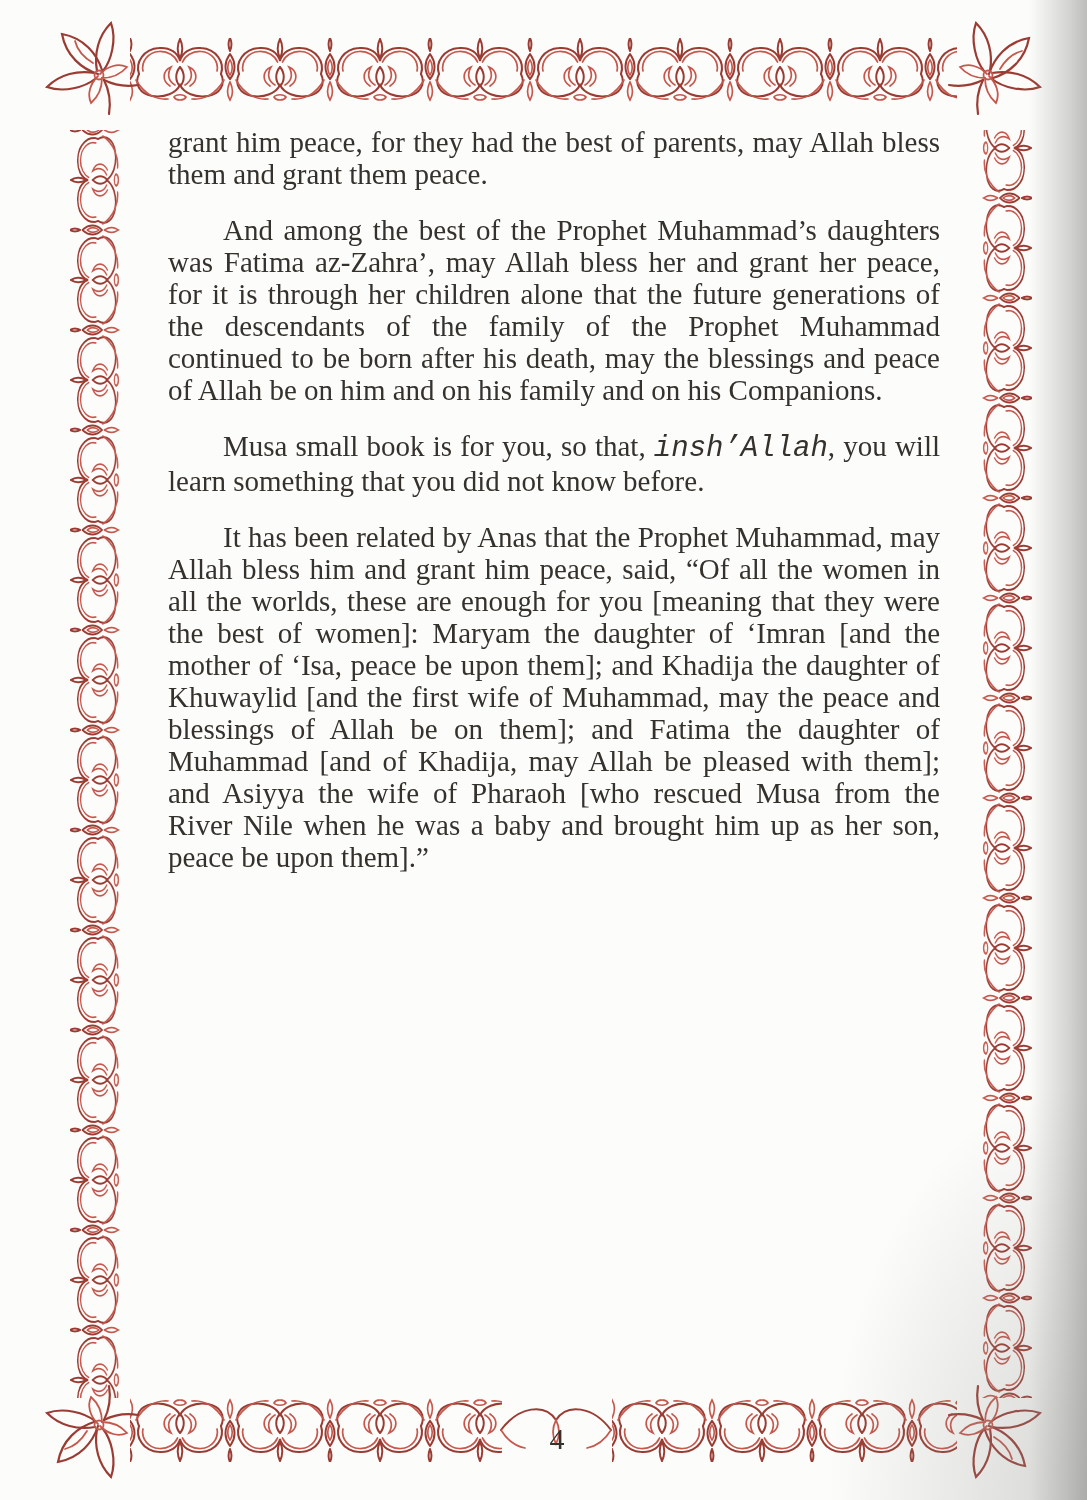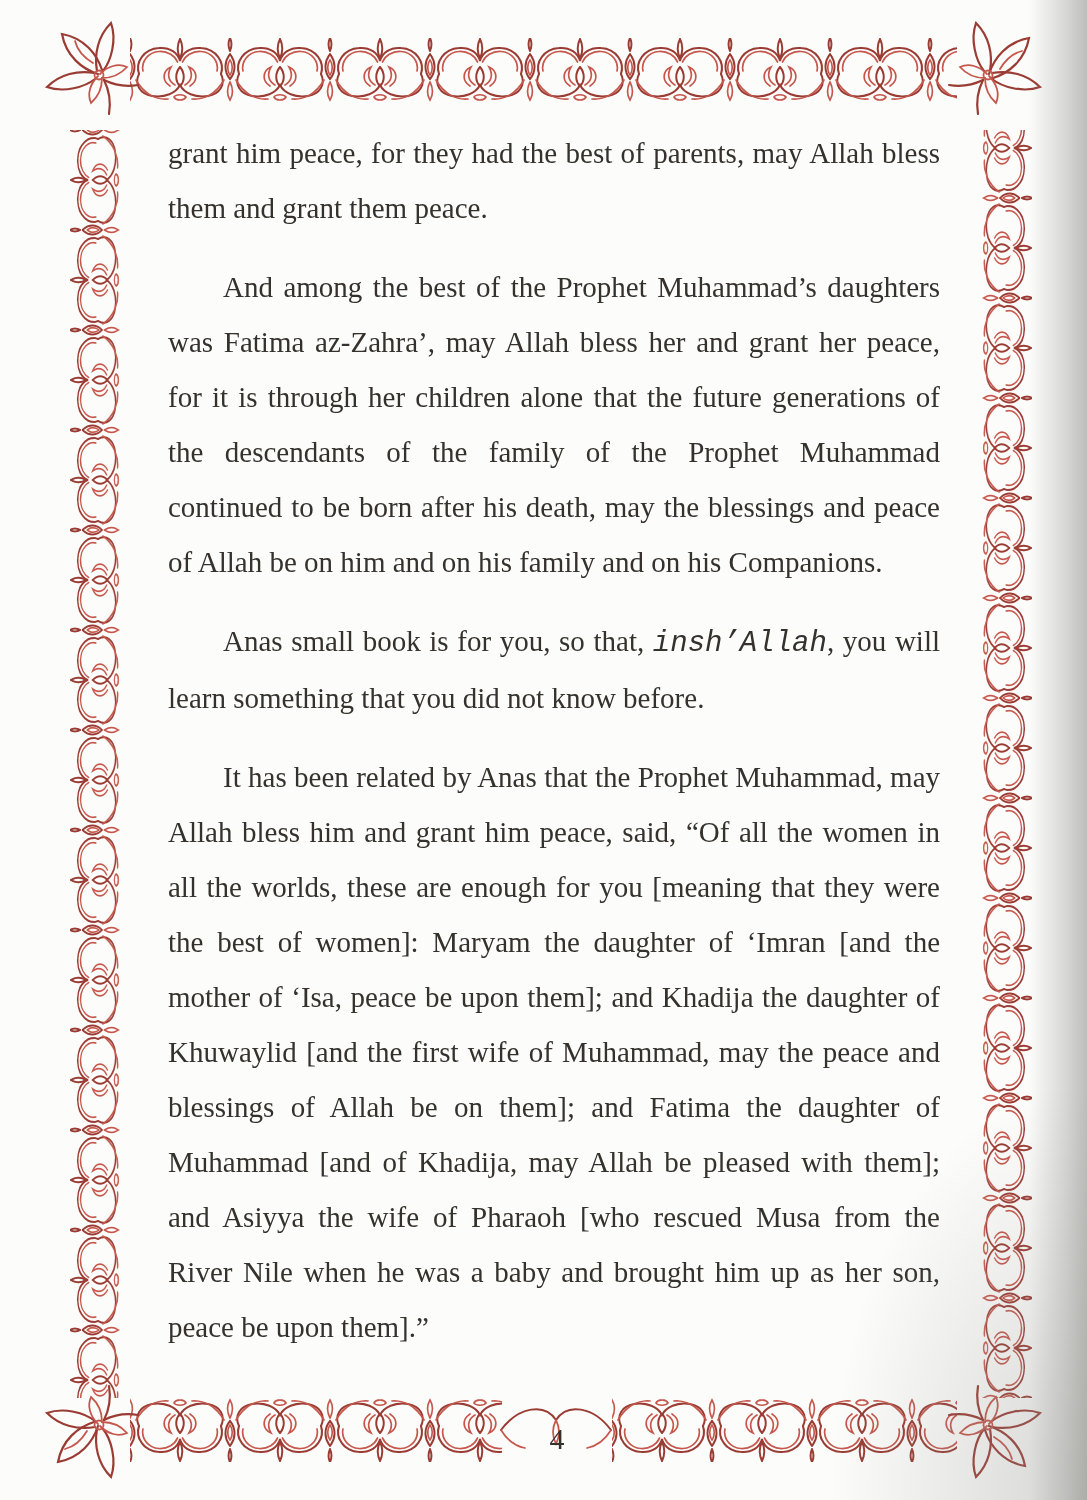--- a/index.html
+++ b/index.html
@@ -32,21 +32,21 @@
   #strip-bridge{left:499px;top:1398px;}
   .corner{position:absolute;width:110px;height:110px;overflow:visible;}
   #corner-tl{left:36px;top:12px;}
   #corner-tr{left:941px;top:12px;transform:rotate(90deg);}
   #corner-br{left:941px;top:1378px;transform:rotate(180deg);}
   #corner-bl{left:36px;top:1378px;transform:rotate(270deg);}
   
   .text-block{
     position:absolute;left:168px;top:126px;width:772px;
     color:var(--text-color,#35322e);
-    font-size:29px;line-height:55px;
+    font-size:29px;line-height:32px;
     text-align:justify;
   }
   .para{margin:0 0 24px 0;}
   .para.indent{text-indent:55px;}
   .italic{font-style:italic;font-family:Liberation Mono, monospace;}
   .page-number{
     position:absolute;left:497px;top:1422px;width:120px;
     text-align:center;font-size:30px;
     color:var(--text-color,#35322e);
   }
@@ -255,21 +255,21 @@
   <path d="M64,62 C72,54 82,51 91,55 C84,63 74,66 66,66"></path>
   <path d="M62,64 C54,72 51,82 55,91 C63,84 66,74 66,66"></path>
   <circle cx="63" cy="63" r="4.5"></circle>
  </g>
 </g>
     </svg>
 
   <div class="text-block">
       <p class="para"><span>grant him peace, for they had the best of parents, may Allah bless them and grant them peace.</span></p>
       <p class="para indent"><span>And among the best of the Prophet Muhammad’s daughters was Fatima az-Zahra’, may Allah bless her and grant her peace, for it is through her children alone that the future generations of the descendants of the family of the Prophet Muhammad continued to be born after his death, may the blessings and peace of Allah be on him and on his family and on his Companions.</span></p>
-      <p class="para indent"><span>Anas small book is for you, so that, </span><span class="italic">insh’Allah</span><span>, you will learn something that you did not know before.</span></p>
+      <p class="para indent"><span>Musa small book is for you, so that, </span><span class="italic">insh’Allah</span><span>, you will learn something that you did not know before.</span></p>
       <p class="para indent"><span>It has been related by Anas that the Prophet Muhammad, may Allah bless him and grant him peace, said, “Of all the women in all the worlds, these are enough for you [meaning that they were the best of women]: Maryam the daughter of ‘Imran [and the mother of ‘Isa, peace be upon them]; and Khadija the daughter of Khuwaylid [and the first wife of Muhammad, may the peace and blessings of Allah be on them]; and Fatima the daughter of Muhammad [and of Khadija, may Allah be pleased with them]; and Asiyya the wife of Pharaoh [who rescued Musa from the River Nile when he was a baby and brought him up as her son, peace be upon them].”</span></p>
     </div>
 
   <div class="page-number">4</div>
 
   <div class="scan-shadow-right"></div>
   <div class="scan-shadow-corner"></div>
 </div>
 
 </body></html>

